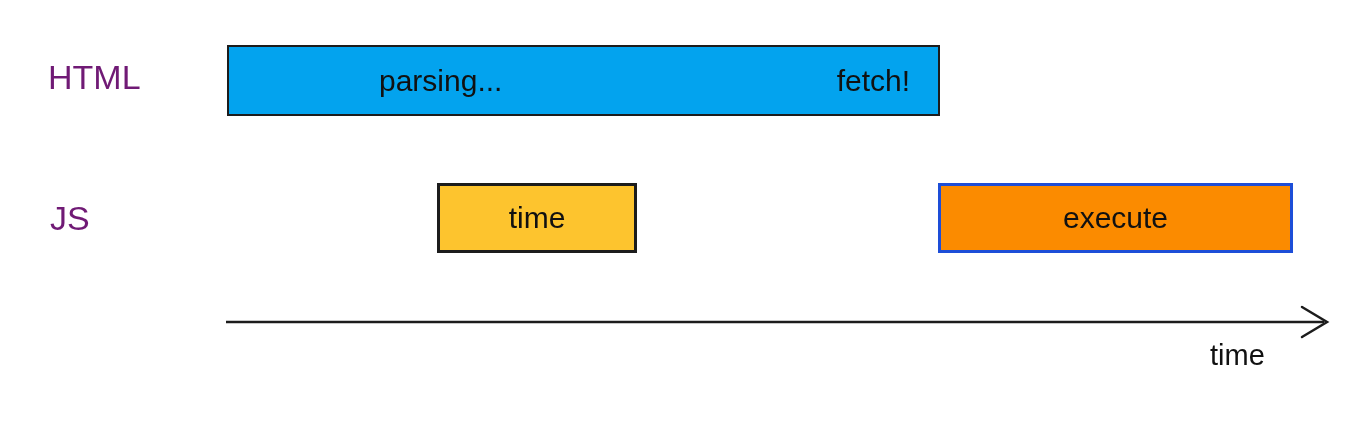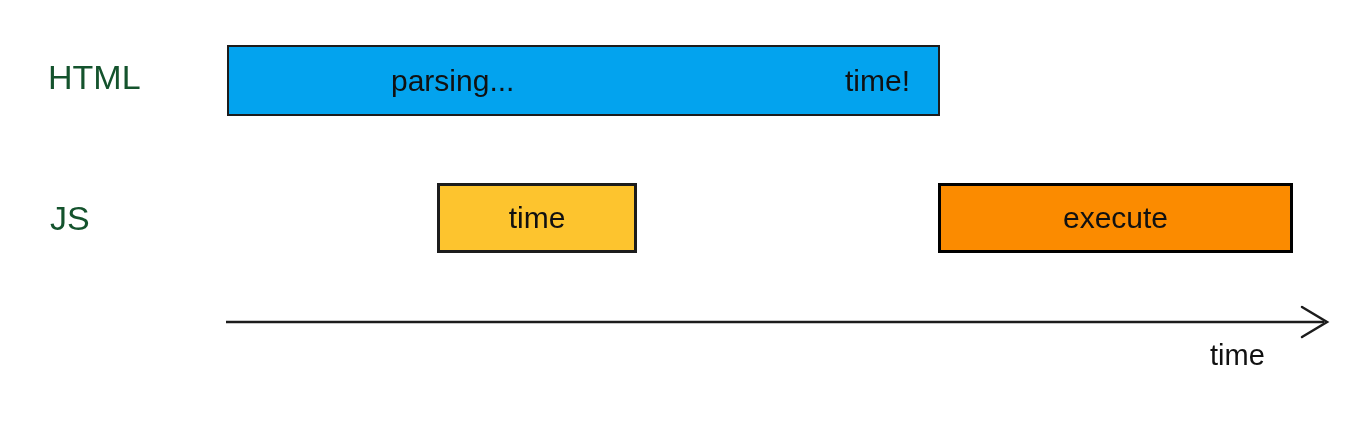--- a/index.html
+++ b/index.html
@@ -13,21 +13,21 @@
     height: 430px;
     background: #ffffff;
     font-family: "Liberation Sans", sans-serif;
     color: #111111;
     overflow: hidden;
   }
   .row-label {
     position: absolute;
     font-size: 34px;
     line-height: 40px;
-    color: #14532d;
+    color: #701a75;
     white-space: nowrap;
   }
   .row-label--html { left: 48px; top: 57px; }
   .row-label--js   { left: 50px; top: 198px; }
 
   .bar {
     position: absolute;
     box-sizing: border-box;
     display: flex;
     align-items: center;
@@ -41,28 +41,27 @@
     border: 2px solid #1c1c1c;
   }
   .bar--fetch {
     left: 437px; top: 183px;
     width: 200px; height: 70px;
     border: 3px solid #1c1c1c;
   }
   .bar--execute {
     left: 938px; top: 183px;
     width: 355px; height: 70px;
-    border: 3px solid #000000;
+    border: 3px solid #1d4ed8;
   }
   .bar-text {
     position: absolute;
     top: 50%;
     transform: translateY(-50%);
     white-space: nowrap;
-    margin-left: 12px;
   }
   .bar-text--parsing { left: 150px; }
   .bar-text--done    { right: 28px; }
 
   .time-axis {
     position: absolute;
     left: 220px;
     top: 300px;
     width: 1120px;
     height: 45px;
@@ -78,21 +77,21 @@
 </style>
 </head>
 <body>
 
 <div class="canvas">
 
   <div class="row-label row-label--html">HTML</div>
 
   <div class="bar bar--html" style="background-color: rgb(3, 163, 238);">
     <span class="bar-text bar-text--parsing">parsing...</span>
-    <span class="bar-text bar-text--done">time!</span>
+    <span class="bar-text bar-text--done">fetch!</span>
   </div>
 
   <div class="row-label row-label--js">JS</div>
 
   <div class="bar bar--fetch" style="background-color: rgb(253, 196, 46);">
     <span>time</span>
   </div>
 
   <div class="bar bar--execute" style="background-color: rgb(251, 139, 0);">
     <span>execute</span>

